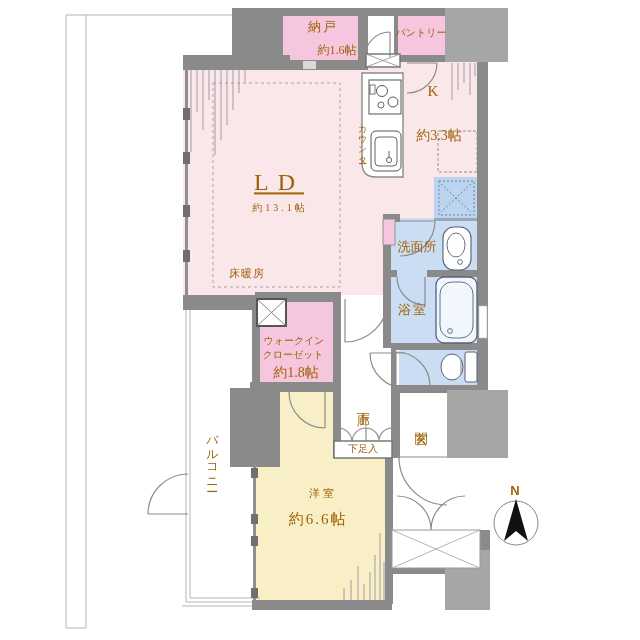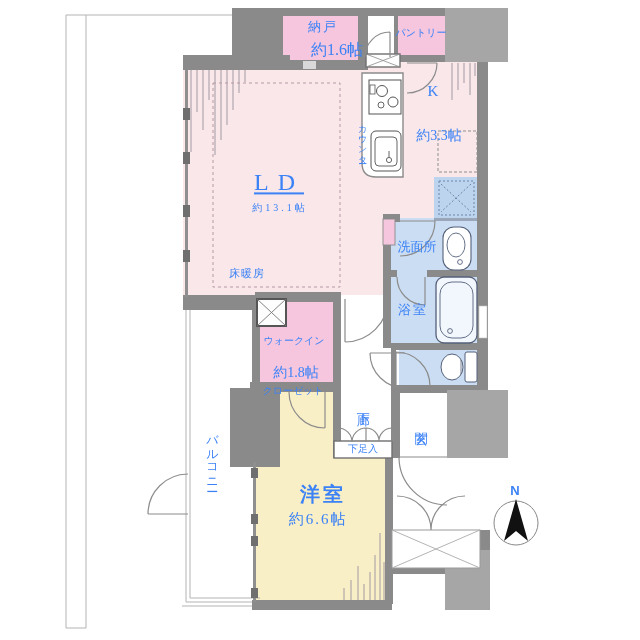--- a/index.html
+++ b/index.html
@@ -3,46 +3,46 @@
 <meta charset="utf-8">
 <style>
   html,body{margin:0;padding:0;background:#ffffff;}
   #canvas{
     position:relative;width:640px;height:640px;background:#ffffff;overflow:hidden;
     font-family:"Liberation Serif","DejaVu Serif",serif;
   }
   #plan-svg{position:absolute;left:0;top:0;width:640px;height:640px;}
   .lbl{
     position:absolute;transform:translate(-50%,-50%);
-    color:#3b82f6;white-space:nowrap;line-height:1.05;text-align:center;
+    color:#a16207;white-space:nowrap;line-height:1.05;text-align:center;
     font-family:"Liberation Serif","DejaVu Serif",serif;
   }
   .vert{
     writing-mode:vertical-rl;text-orientation:upright;
     transform:translate(-50%,-50%);
     letter-spacing:1px;
   }
   .lbl-ld{left:279px;top:183px;font-size:24px;letter-spacing:9px;text-decoration:underline;}
   .lbl-ld-size{left:280px;top:208px;font-size:10px;letter-spacing:3px;}
   .lbl-yukadan{left:247px;top:274px;font-size:11px;letter-spacing:1px;}
   .lbl-nando{left:323px;top:27px;font-size:13px;letter-spacing:2px;}
-  .lbl-nando-size{left:321px;top:50px;font-size:16px;padding-left:32px;}
+  .lbl-nando-size{left:321px;top:50px;font-size:12px;padding-left:32px;}
   .lbl-pantry{left:421px;top:33px;font-size:10px;text-align:right;}
   .lbl-k{left:433px;top:92px;font-size:15px;}
   .lbl-k-size{left:439px;top:136px;font-size:14px;}
   .lbl-counter{left:362px;top:139px;font-size:9px;letter-spacing:0;}
   .lbl-senmen{left:417px;top:247px;font-size:13px;}
   .lbl-bath{left:413px;top:310px;font-size:13px;letter-spacing:2px;}
   .lbl-wic1{left:294px;top:341px;font-size:10px;}
-  .lbl-wic2{left:293px;top:355px;font-size:10px;margin-top:36px;}
+  .lbl-wic2{left:293px;top:355px;font-size:10px;}
   .lbl-wic3{left:296px;top:373px;font-size:14px;}
   .lbl-rouka{left:363px;top:403px;font-size:13px;}
   .lbl-genkan{left:421px;top:422px;font-size:13px;}
   .lbl-shoe{left:363px;top:449px;font-size:10px;}
-  .lbl-yo{left:323px;top:494px;font-size:20px;letter-spacing:3px;font-weight:bold;}
+  .lbl-yo{left:323px;top:494px;font-size:11px;letter-spacing:3px;}
   .lbl-yo-size{left:318px;top:520px;font-size:15px;letter-spacing:2px;}
   .lbl-balcony{left:212px;top:456px;font-size:12px;}
   .lbl-north{left:515px;top:491px;font-size:13px;font-family:"Liberation Sans","DejaVu Sans",sans-serif;font-weight:bold;}
 </style>
 </head>
 <body>
 
 <div id="canvas">
 
 <svg id="plan-svg" viewBox="0 0 640 640" xmlns="http://www.w3.org/2000/svg">

